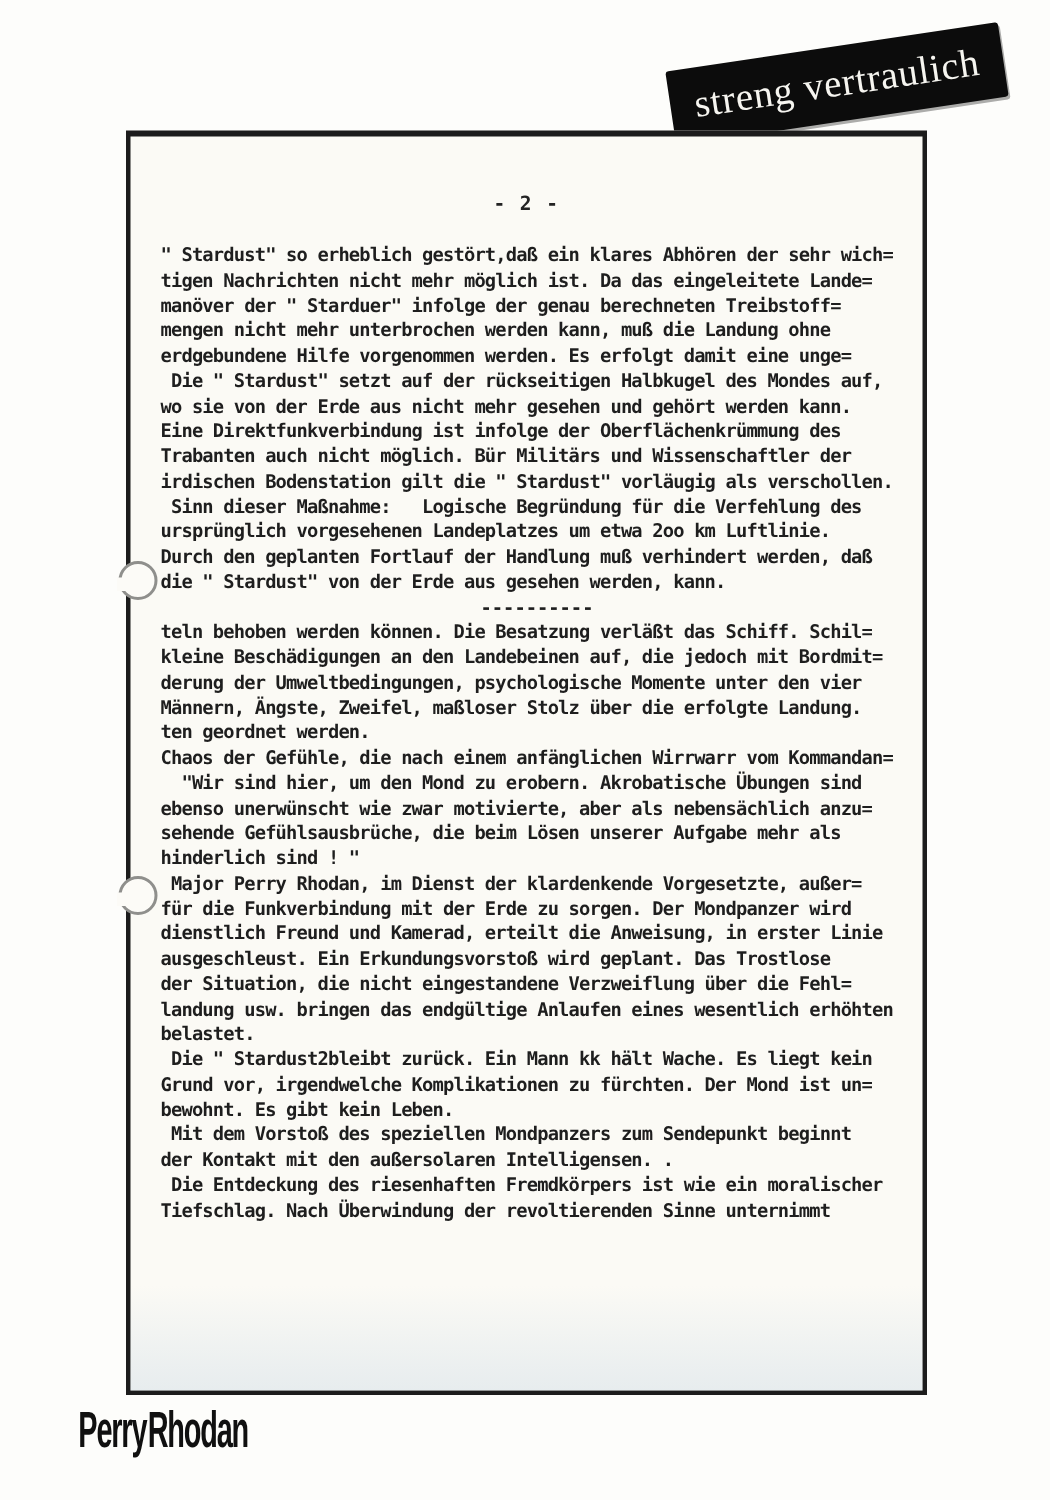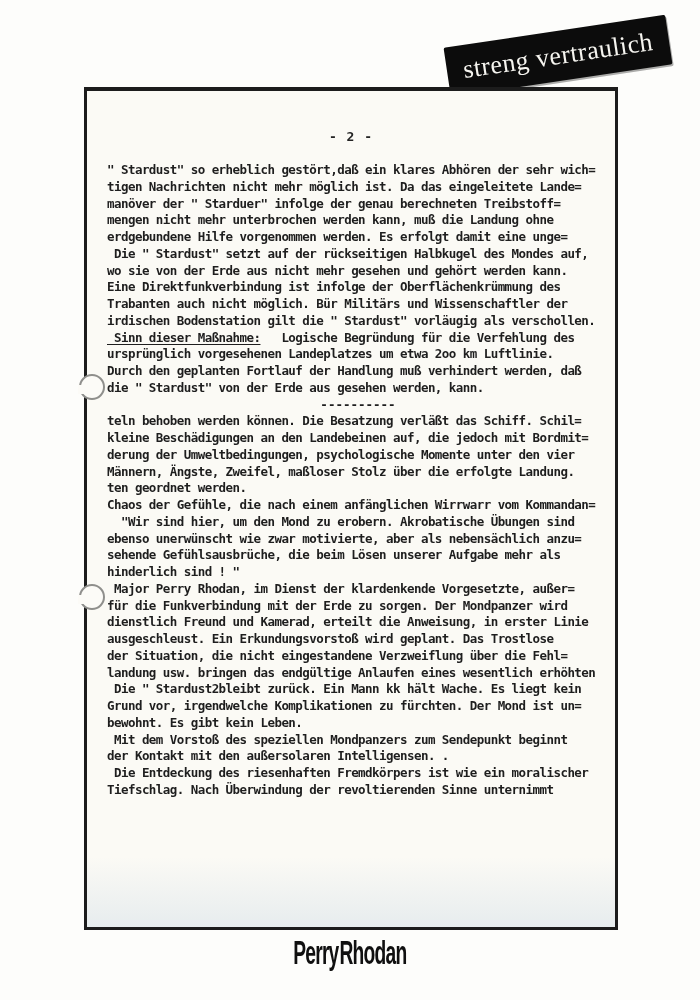--- a/index.html
+++ b/index.html
@@ -44,21 +44,20 @@
     white-space: pre;
     font: 700 12.5px/16.75px "DejaVu Sans Mono", monospace;
     letter-spacing: -0.55px;
     color: #1e1e1e;
   }
   .line.center {
     text-align: center;
     letter-spacing: 0;
   }
   .line .u {
-    text-decoration: underline;
     text-underline-offset: 2px;
   }
   
   .stamp {
     position: absolute;
     left: 446px; top: 31px;
     width: 224px; height: 50px;
     background: #0c0c0c;
     transform: rotate(-8.5deg);
     display: flex; align-items: center; justify-content: center;
@@ -85,21 +84,20 @@
   .hole2 { left: 79px; top: 584px; }
   .hole::after { 
     content: "";
     position: absolute; left: -3px; top: 9px;
     width: 7px; height: 9px;
     background: #fcfbf7;
   }
   
   .logo {
     position: absolute; left: 0; right: 0; top: 934px;
-    text-align: center;
   }
   .logo span {
     display: inline-block;
     font-family: "Liberation Sans", sans-serif;
     font-weight: bold;
     font-size: 37px;
     letter-spacing: -1.5px;
     word-spacing: -7px;
     color: #101010;
     transform: scale(0.52, 0.92);
@@ -142,20 +140,21 @@
         <div class="line">  "Wir sind hier, um den Mond zu erobern. Akrobatische Übungen sind</div>
         <div class="line">ebenso unerwünscht wie zwar motivierte, aber als nebensächlich anzu=</div>
         <div class="line">sehende Gefühlsausbrüche, die beim Lösen unserer Aufgabe mehr als</div>
         <div class="line">hinderlich sind ! "</div>
         <div class="line"> Major Perry Rhodan, im Dienst der klardenkende Vorgesetzte, außer=</div>
         <div class="line">für die Funkverbindung mit der Erde zu sorgen. Der Mondpanzer wird</div>
         <div class="line">dienstlich Freund und Kamerad, erteilt die Anweisung, in erster Linie</div>
         <div class="line">ausgeschleust. Ein Erkundungsvorstoß wird geplant. Das Trostlose</div>
         <div class="line">der Situation, die nicht eingestandene Verzweiflung über die Fehl=</div>
         <div class="line">landung usw. bringen das endgültige Anlaufen eines wesentlich erhöhten</div>
+        <div class="line">belastet.</div>
         <div class="line"> Die " Stardust2bleibt zurück. Ein Mann kk hält Wache. Es liegt kein</div>
         <div class="line">Grund vor, irgendwelche Komplikationen zu fürchten. Der Mond ist un=</div>
         <div class="line">bewohnt. Es gibt kein Leben.</div>
         <div class="line"> Mit dem Vorstoß des speziellen Mondpanzers zum Sendepunkt beginnt</div>
         <div class="line">der Kontakt mit den außersolaren Intelligensen. .</div>
         <div class="line"> Die Entdeckung des riesenhaften Fremdkörpers ist wie ein moralischer</div>
         <div class="line">Tiefschlag. Nach Überwindung der revoltierenden Sinne unternimmt</div>
       </div>
   </div>
 

